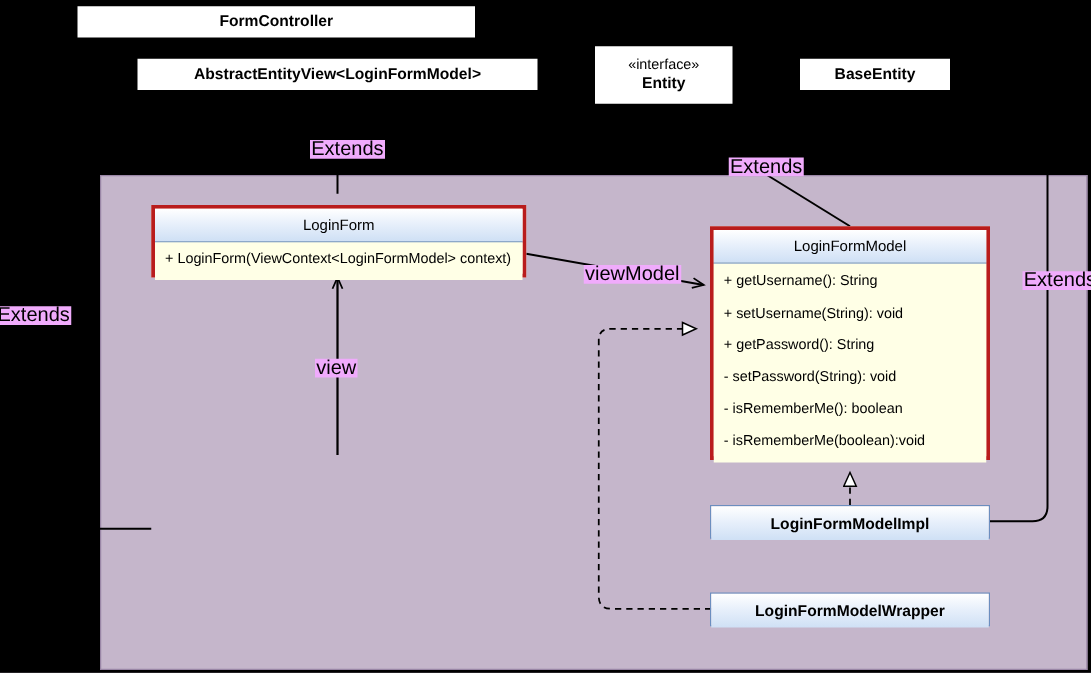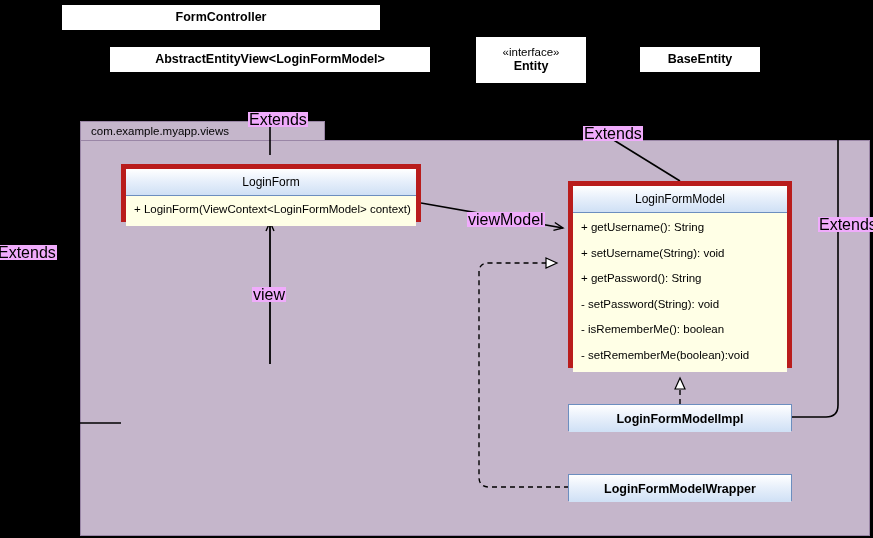--- a/index.html
+++ b/index.html
@@ -56,21 +56,21 @@
     display: flex;
     align-items: center;
     padding-left: 10px;
     font-size: 11.5px;
     color: #000000;
   }
   
   .uml {
     position: absolute;
     box-sizing: border-box;
-    border: 5px solid #b91c1c;
+    border: 3px solid #b91c1c;
     background: #ffffe6;
   }
   .uml-head {
     box-sizing: border-box;
     background: linear-gradient(to bottom, #ffffff 0%, #e8f0fb 45%, #cfe0f5 100%);
     border-bottom: 1px solid #6c8ebf;
     display: flex;
     align-items: center;
     justify-content: center;
     font-size: 12px;
@@ -102,23 +102,20 @@
     line-height: 13px;
     padding: 1px 1px;
     white-space: nowrap;
   }
 </style>
 </head>
 <body>
 
 <div id="canvas">
 
-  <div class="package-tab" style="left:80px; top:121px; width:245px; height:20px;">
-    <span>com.example.myapp.views</span>
-  </div>
   <div class="package-body" style="left:80px; top:140px; width:790px; height:396px;"></div>
 
   <svg class="edges" viewBox="0 0 873 538">
     <defs>
       <marker id="openArrow" markerWidth="12" markerHeight="12" refX="10" refY="5" orient="auto" markerUnits="userSpaceOnUse">
         <path d="M1,1 L10,5 L1,9" fill="none" stroke="#000" stroke-width="1.4"></path>
       </marker>
       <marker id="hollowTri" markerWidth="14" markerHeight="14" refX="12" refY="6" orient="auto" markerUnits="userSpaceOnUse">
         <path d="M1,1 L12,6 L1,11 Z" fill="#ffffff" stroke="#000" stroke-width="1.2"></path>
       </marker>
@@ -182,21 +179,21 @@
   </div>
 
   <div class="uml" style="left:568px; top:181px; width:224px; height:187px;">
     <div class="uml-head">LoginFormModel</div>
     <div class="uml-body" style="height:159px;">
       <div class="member">+ getUsername(): String</div>
       <div class="member sp">+ setUsername(String): void</div>
       <div class="member sp">+ getPassword(): String</div>
       <div class="member sp">- setPassword(String): void</div>
       <div class="member sp">- isRememberMe(): boolean</div>
-      <div class="member sp">- setRememberMe(boolean):void</div>
+      <div class="member sp">- isRememberMe(boolean):void</div>
     </div>
   </div>
 
 
   <div class="uml headonly" style="left:568px; top:404px; width:224px; height:27px;">
     <div class="uml-head bold">LoginFormModelImpl</div>
   </div>
 
   <div class="uml headonly" style="left:568px; top:474px; width:224px; height:27px;">
     <div class="uml-head bold">LoginFormModelWrapper</div>

